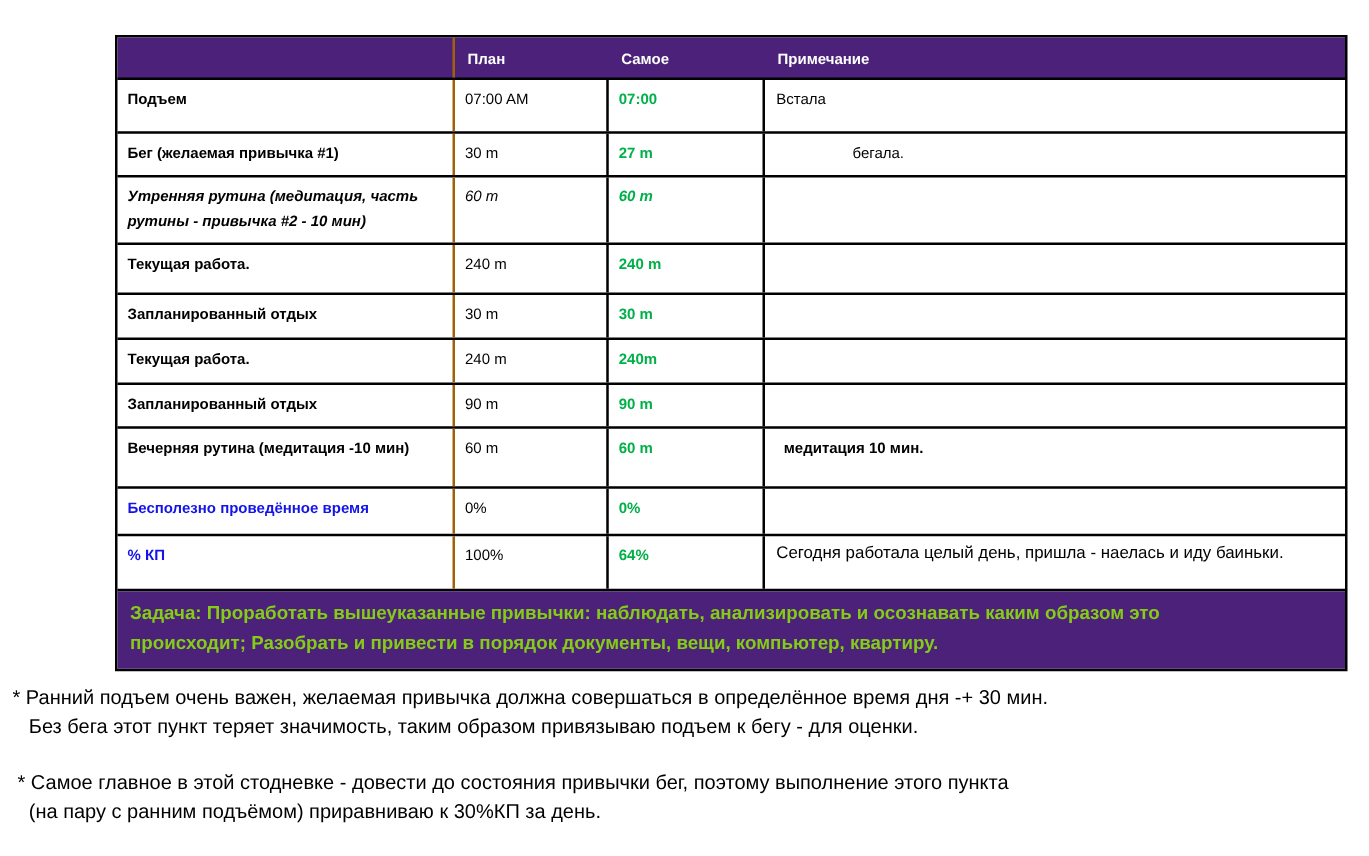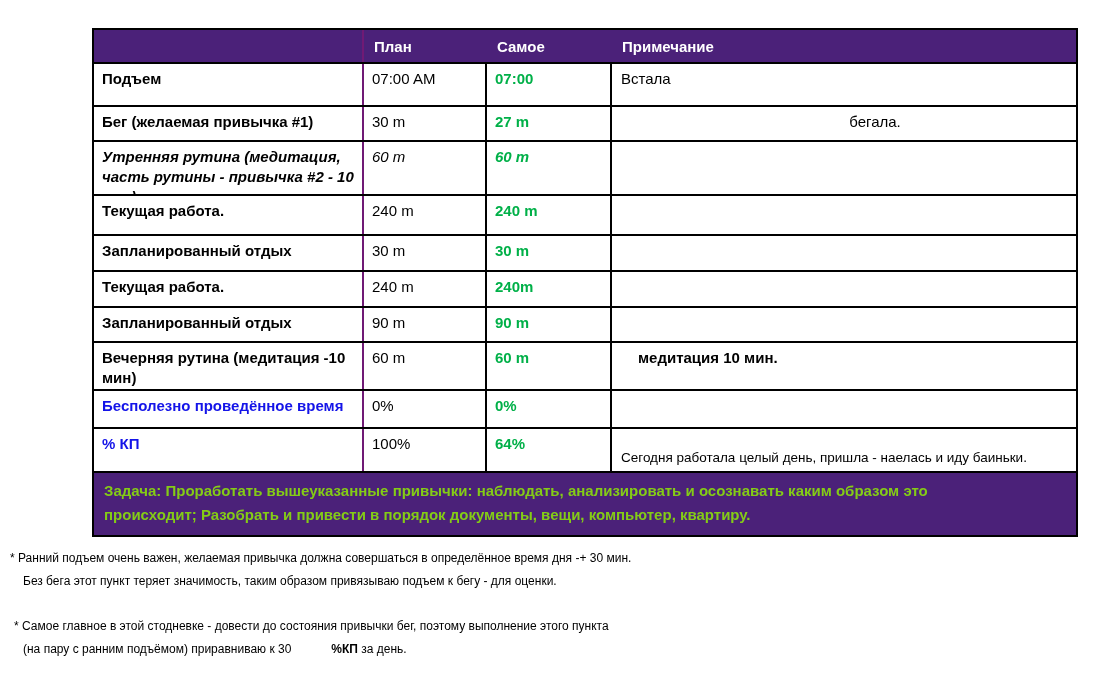--- a/index.html
+++ b/index.html
@@ -15,51 +15,51 @@
     position:absolute; left:92px; top:28px; width:986px;
     border:2px solid #000;
     background:#fff;
   }
   .row {
     display:grid;
     grid-template-columns:270px 123px 125px 1fr;
     border-bottom:2px solid #000;
   }
   .cell {
-    font-size:15px; line-height:20px;
+    font-size:12px; line-height:20px;
     padding:5px 8px 2px 8px;
     overflow:hidden;
   }
-  .c-label { font-weight:bold; border-right:2px solid #701a75; }
+  .c-label { font-weight:bold; border-right:2px solid #a16207; }
   .c-plan  { border-right:2px solid #000; padding-right:9px; }
   .c-fact  { font-weight:bold; border-right:2px solid #000; }
   .c-note  { padding-left:9px; }
   .header-row { height:34px; }
   .header-row .cell {
     color:#fff; font-weight:bold;
     padding-top:7px; padding-left:10px;
     text-align:left;
   }
   .blue   { color:var(--blue); }
   .green  { color:var(--green); }
-  .indent { padding-left:70px;text-align:center; }
-  .nbold  { font-weight:bold; padding-left:26px; }
-  .nsmall { font-size:13.5px; padding-top:19px; }
+  .indent { padding-left:70px; }
+  .nbold  { font-weight:bold; padding-left:15px; }
+  .nsmall { font-size:13.5px; padding-top:3px; }
   .task-footer {
     color:#84cc16; font-weight:bold;
     font-size:15px; line-height:24px;
     padding:6px 10px 8px 10px;
   }
   .footnotes {
     position:absolute; left:10px; top:547px;
-    font-size:12px; line-height:23px;
+    font-size:16px; line-height:23px;
   }
   .fn-line2 { padding-left:13px; }
   .fn-gap { height:22px; }
-  .kp { font-weight:bold;padding-left:40px; }
+  .kp { font-weight:normal; }
 </style>
 </head>
 <body>
 
 <div class="sheet-table">
   <div class="row header-row" id="header-row" style="background: rgb(75, 33, 121);">
     <div class="cell c-label"></div>
     <div class="cell">План</div>
     <div class="cell">Самое</div>
     <div class="cell" style="border-right:none;">Примечание</div>

